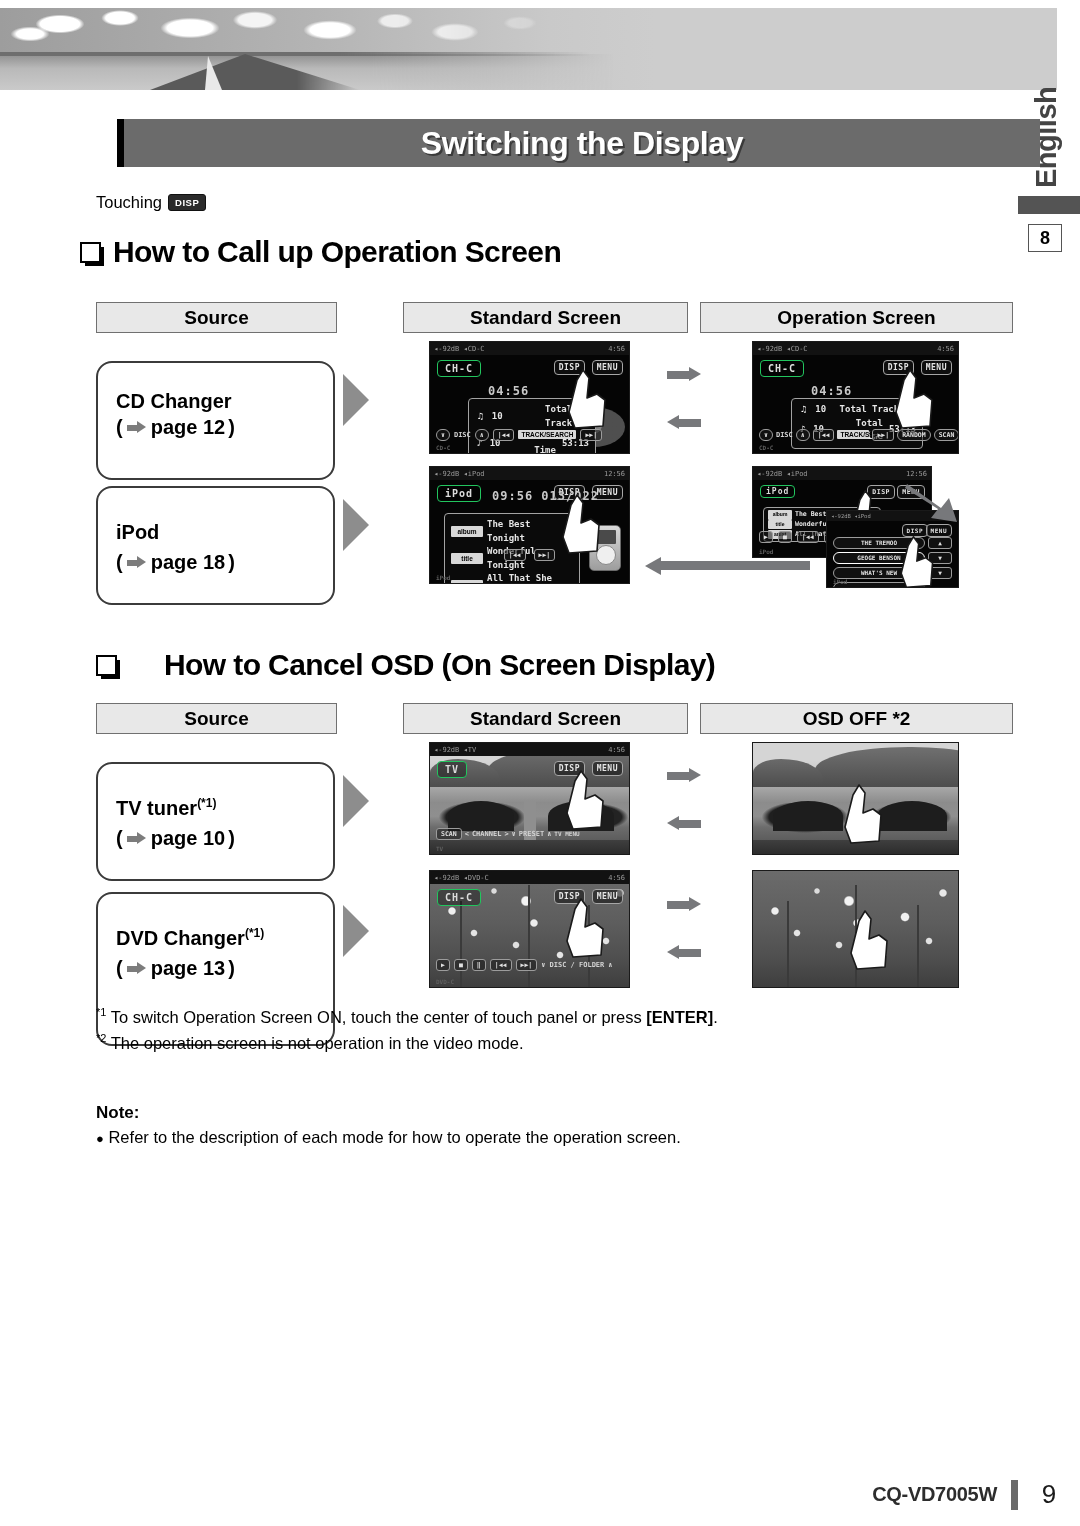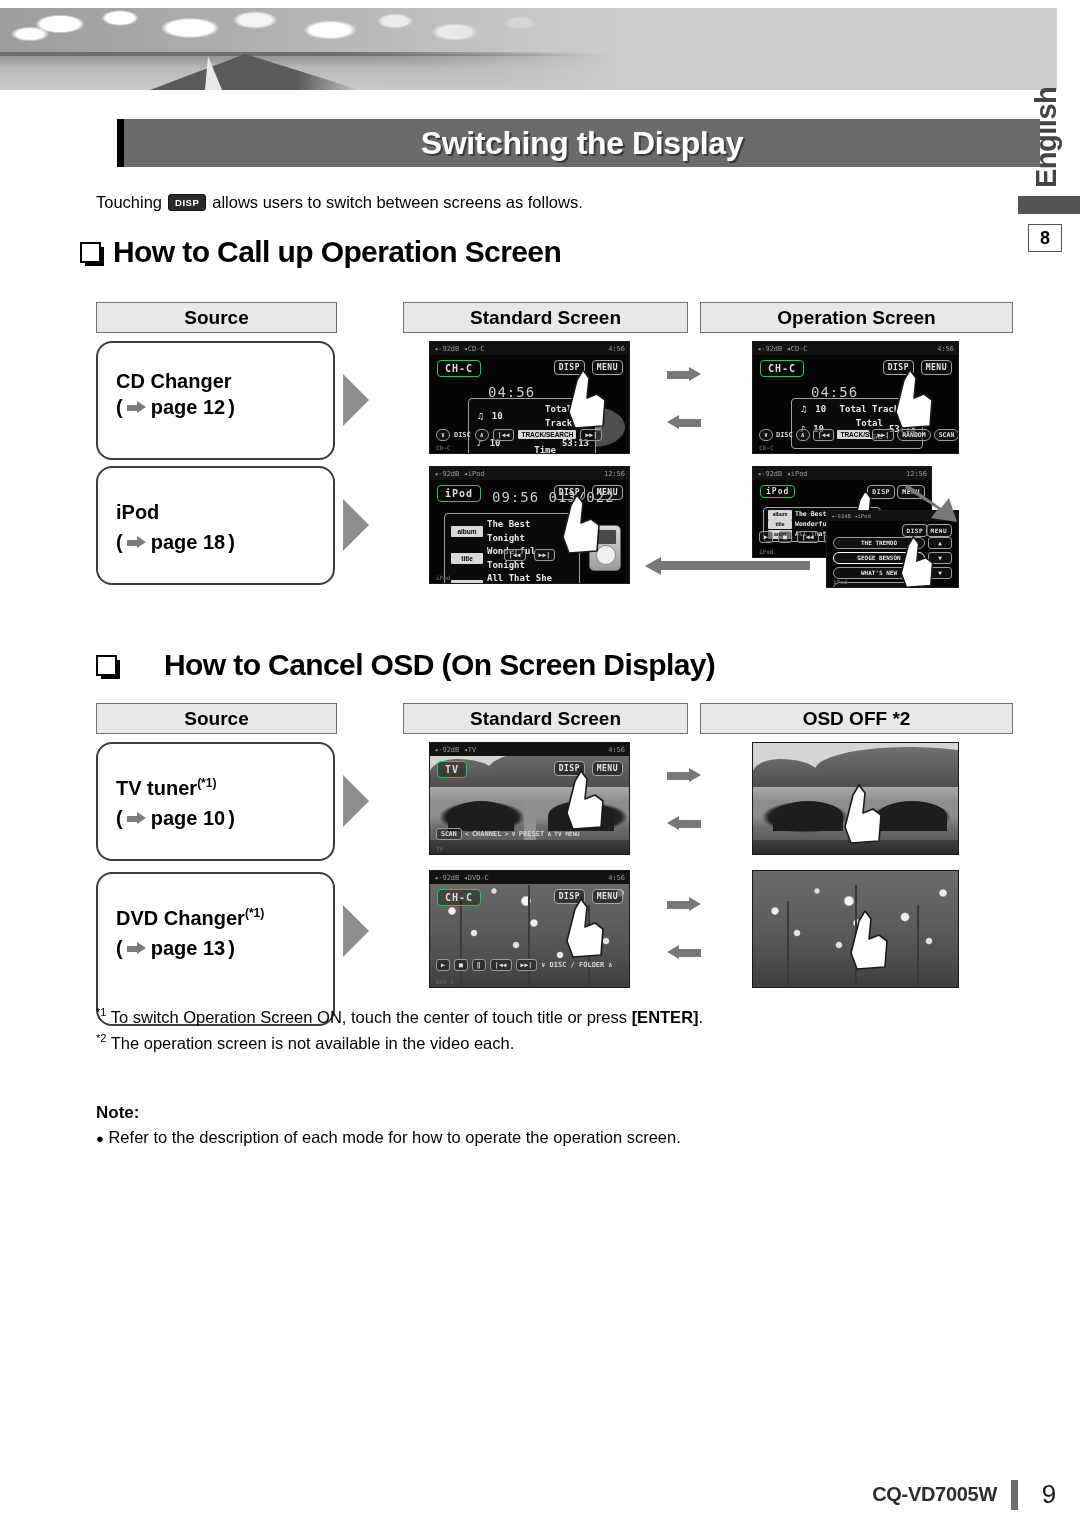--- a/index.html
+++ b/index.html
@@ -98,21 +98,21 @@
   
   .colhead{
     position:absolute;height:29px;background:#e8e8e8;border:1px solid #707070;
     display:flex;align-items:center;justify-content:center;
     font-size:19px;font-weight:bold;color:#000;
   }
 
   
   .srcbox{
     position:absolute;width:239px;border:2px solid #3b3b3b;border-radius:16px;background:#fff;
-    box-sizing:border-box;padding:26px 0 0 18px;
+    box-sizing:border-box;padding:26px 0 0 18px;margin-top:20px;
   }
   .srcbox .l1{font-size:20px;font-weight:bold;line-height:1.25;}
   .srcbox .l2{font-size:20px;font-weight:bold;line-height:1.35;display:flex;align-items:center;gap:3px;}
   .sup{font-size:12px;vertical-align:super;font-weight:bold;}
   .arr-in{
     display:inline-block;width:19px;height:13px;position:relative;margin:0 2px 0 1px;
   }
   .arr-in::before{content:"";position:absolute;left:0;top:3.5px;width:11px;height:6px;background:#7c7c7c;}
   .arr-in::after{content:"";position:absolute;left:10px;top:0;width:0;height:0;
     border-top:6.5px solid transparent;border-bottom:6.5px solid transparent;border-left:9px solid #7c7c7c;}
@@ -148,21 +148,21 @@
   }
   .btn-disp,.btn-menu{
     position:absolute;top:18px;border:1px solid #a6a6a6;border-radius:4px;
     color:#e4e4e4;font-family:"DejaVu Sans Mono",monospace;font-size:8px;font-weight:bold;
     padding:2px 4px;background:rgba(20,20,20,.6);letter-spacing:.5px;
   }
   .btn-disp{right:44px;} .btn-menu{right:6px;}
 
   .timebig{
     position:absolute;color:#c9c9c9;font-family:"DejaVu Sans Mono",monospace;
-    font-size:14px;font-weight:normal;letter-spacing:1px;
+    font-size:12px;font-weight:bold;letter-spacing:1px;
   }
   .infobox{
     position:absolute;border:1px solid #a3a3a3;border-radius:4px;background:#0a0a0a;
     padding:4px 6px;box-sizing:border-box;
   }
   .inforow{
     display:flex;align-items:center;gap:6px;color:#e6e6e6;
     font-family:"DejaVu Sans Mono",monospace;font-size:9px;font-weight:bold;line-height:1.5;
   }
   .inforow .k{width:13px;text-align:center;color:#fff;}
@@ -257,21 +257,20 @@
 <div class="darkbar"></div>
 <div class="pagetab">8</div>
 
 <div class="titlebar">
   <div class="t">Switching the Display</div>
 </div>
 
 <div class="intro">
   <span>Touching</span>
   <span class="dispchip">DISP</span>
-  <span>allows users to switch between screens as follows.</span>
 </div>
 
 <div class="h2" style="left:80px;top:235px;">
   <span class="sqbullet"></span>
   <span>How to Call up Operation Screen</span>
 </div>
 
 <div class="colhead" style="left:96px;top:302px;width:239px;">Source</div>
 <div class="colhead" style="left:403px;top:302px;width:283px;">Standard Screen</div>
 <div class="colhead" style="left:700px;top:302px;width:311px;">Operation Screen</div>
@@ -644,25 +643,25 @@
   </div>
   <div class="hand" style="left:92px;top:38px;">
     <svg viewBox="0 0 46 62" width="46" height="62">
         <path d="M14 12 L20 2 L26 10 L24 30 L34 26 L42 32 L40 58 L12 60 L6 44 Z" fill="#fff" stroke="#1a1a1a" stroke-width="1.6" stroke-linejoin="round"></path>
       </svg>
   </div>
 </div>
 
 <div class="fn" style="left:96px;top:1006px;">
   <sup>*1</sup>
-  <span>To switch Operation Screen ON, touch the center of touch title or press </span><span class="bold">[ENTER]</span><span>.</span>
+  <span>To switch Operation Screen ON, touch the center of touch panel or press </span><span class="bold">[ENTER]</span><span>.</span>
 </div>
 <div class="fn" style="left:96px;top:1032px;">
   <sup>*2</sup>
-  <span>The operation screen is not available in the video each.</span>
+  <span>The operation screen is not operation in the video mode.</span>
 </div>
 
 <div class="fn bold" style="left:96px;top:1103px;font-size:17px;">Note:</div>
 <div class="fn" style="left:96px;top:1128px;">
   <span style="font-size:13px;">●</span>
   <span>Refer to the description of each mode for how to operate the operation screen.</span>
 </div>
 
 <div class="footer">
   <div class="model">CQ-VD7005W</div>

